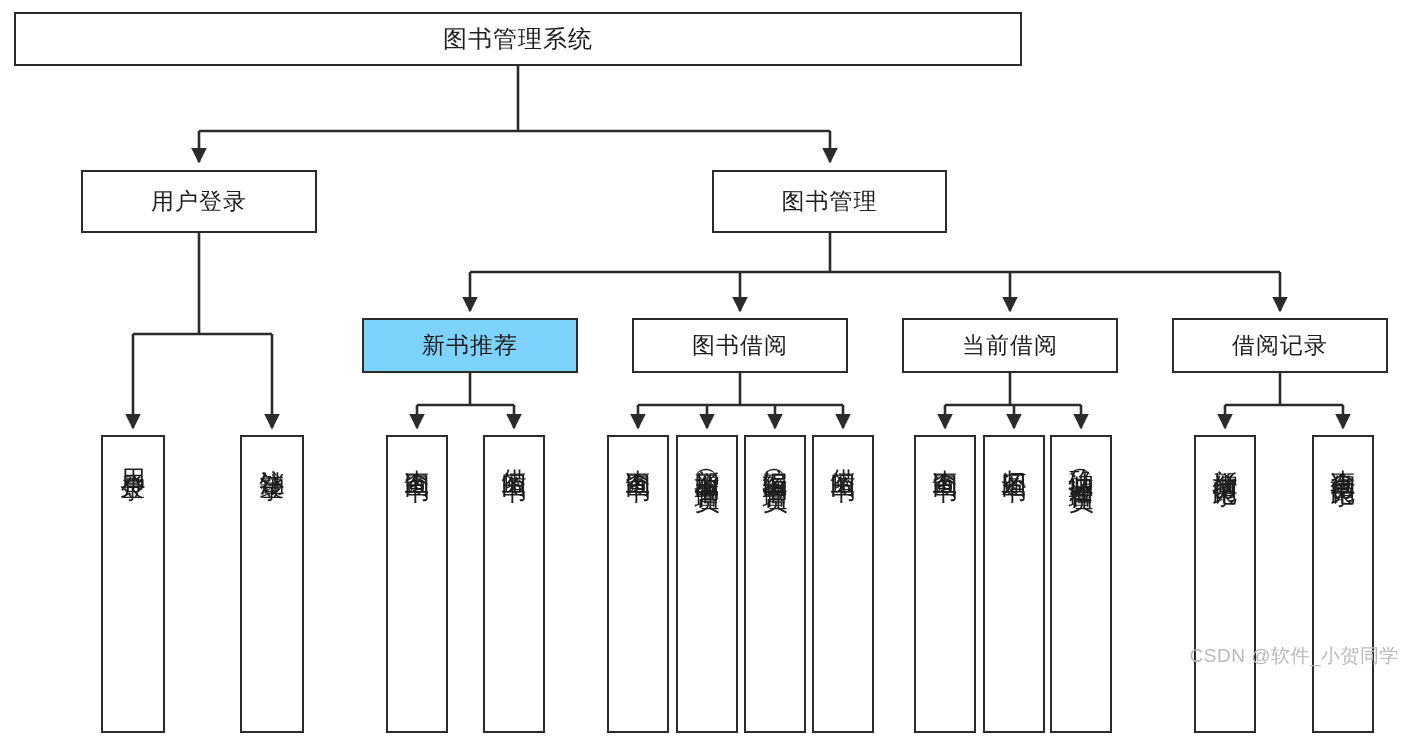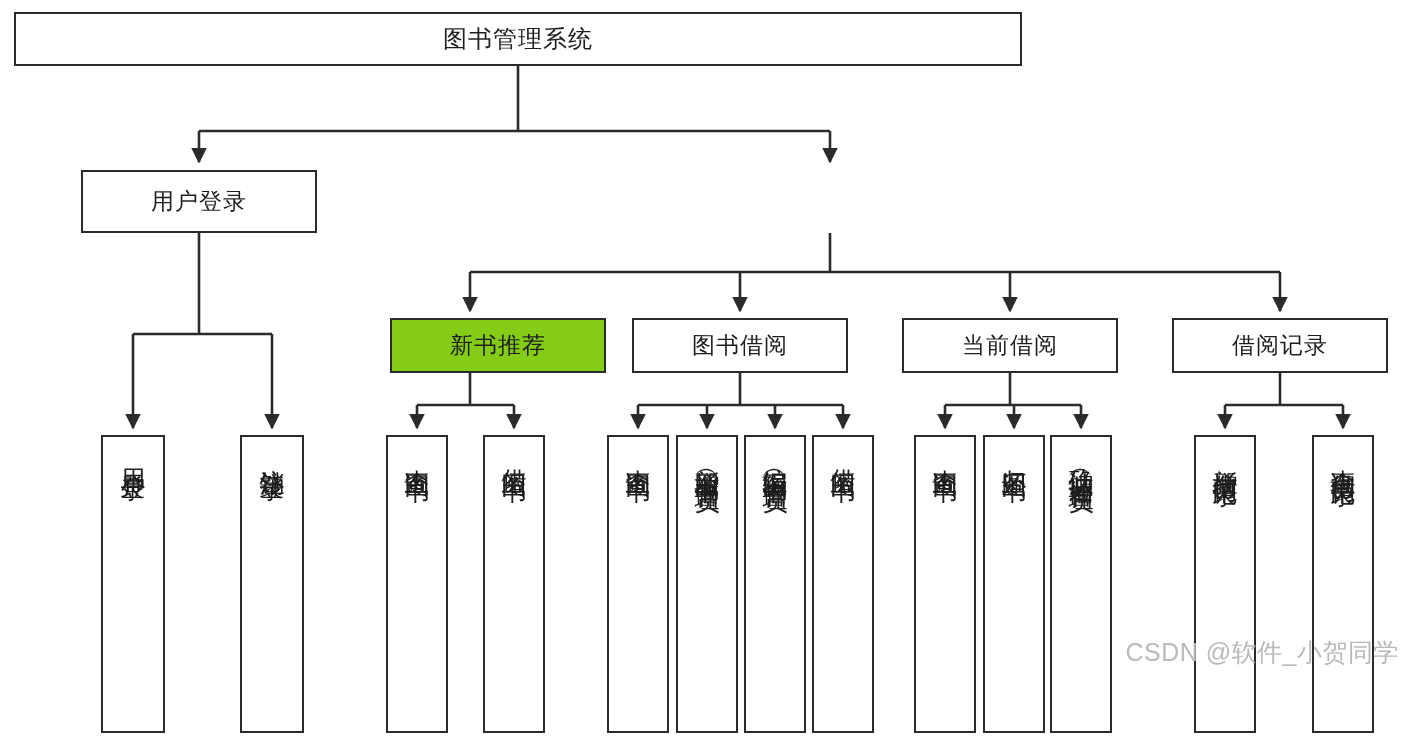--- a/index.html
+++ b/index.html
@@ -63,21 +63,21 @@
     text-orientation: upright;
     font-size: 25px;
     line-height: 1.08;
     letter-spacing: 3px;
     white-space: nowrap;
   }
   .watermark {
     position: absolute;
     right: 6px;
     bottom: 4px;
-    font-size: 25px;
+    font-size: 19px;
     color: #b9b9b9;
     letter-spacing: 0.5px;
     white-space: nowrap;
     user-select: none;
   }
 </style>
 </head>
 <body>
 
 <div id="diagram-root" style="background: rgb(255, 255, 255);">
@@ -132,22 +132,25 @@
     </g>
   </svg>
 
   <div class="node root horiz" style="left: 14px; top: 12px; width: 1008px; height: 54px; border-color: rgb(43, 43, 43); background: rgb(255, 255, 255); color: rgb(29, 29, 29);">
     <span class="node-label">图书管理系统</span>
   </div>
 
   <div class="node horiz" style="left: 81px; top: 170px; width: 236px; height: 63px; border-color: rgb(43, 43, 43); background: rgb(255, 255, 255); color: rgb(29, 29, 29);">
     <span class="node-label">用户登录</span>
   </div>
-
-  <div class="node horiz" style="left: 362px; top: 318px; width: 216px; height: 55px; border-color: rgb(43, 43, 43); background: #84cc16; color: rgb(29, 29, 29); margin-left: 28px;">
+  <div class="node horiz" style="left: 712px; top: 170px; width: 235px; height: 63px; border-color: rgb(43, 43, 43); background: rgb(255, 255, 255); color: rgb(29, 29, 29);">
+    <span class="node-label">图书管理</span>
+  </div>
+
+  <div class="node horiz" style="left: 362px; top: 318px; width: 216px; height: 55px; border-color: rgb(43, 43, 43); background: #7dd3fc; color: rgb(29, 29, 29);">
     <span class="node-label">新书推荐</span>
   </div>
   <div class="node horiz" style="left: 632px; top: 318px; width: 216px; height: 55px; border-color: rgb(43, 43, 43); background: rgb(255, 255, 255); color: rgb(29, 29, 29); align-items: center;">
     <span class="node-label">图书借阅</span>
   </div>
   <div class="node horiz" style="left: 1172px; top: 318px; width: 216px; height: 55px; border-color: rgb(43, 43, 43); background: rgb(255, 255, 255); color: rgb(29, 29, 29);">
     <span class="node-label">借阅记录</span>
   </div>
   <div class="node horiz" style="left: 902px; top: 318px; width: 216px; height: 55px; border-color: rgb(43, 43, 43); background: rgb(255, 255, 255); color: rgb(29, 29, 29);">
     <span class="node-label">当前借阅</span>

